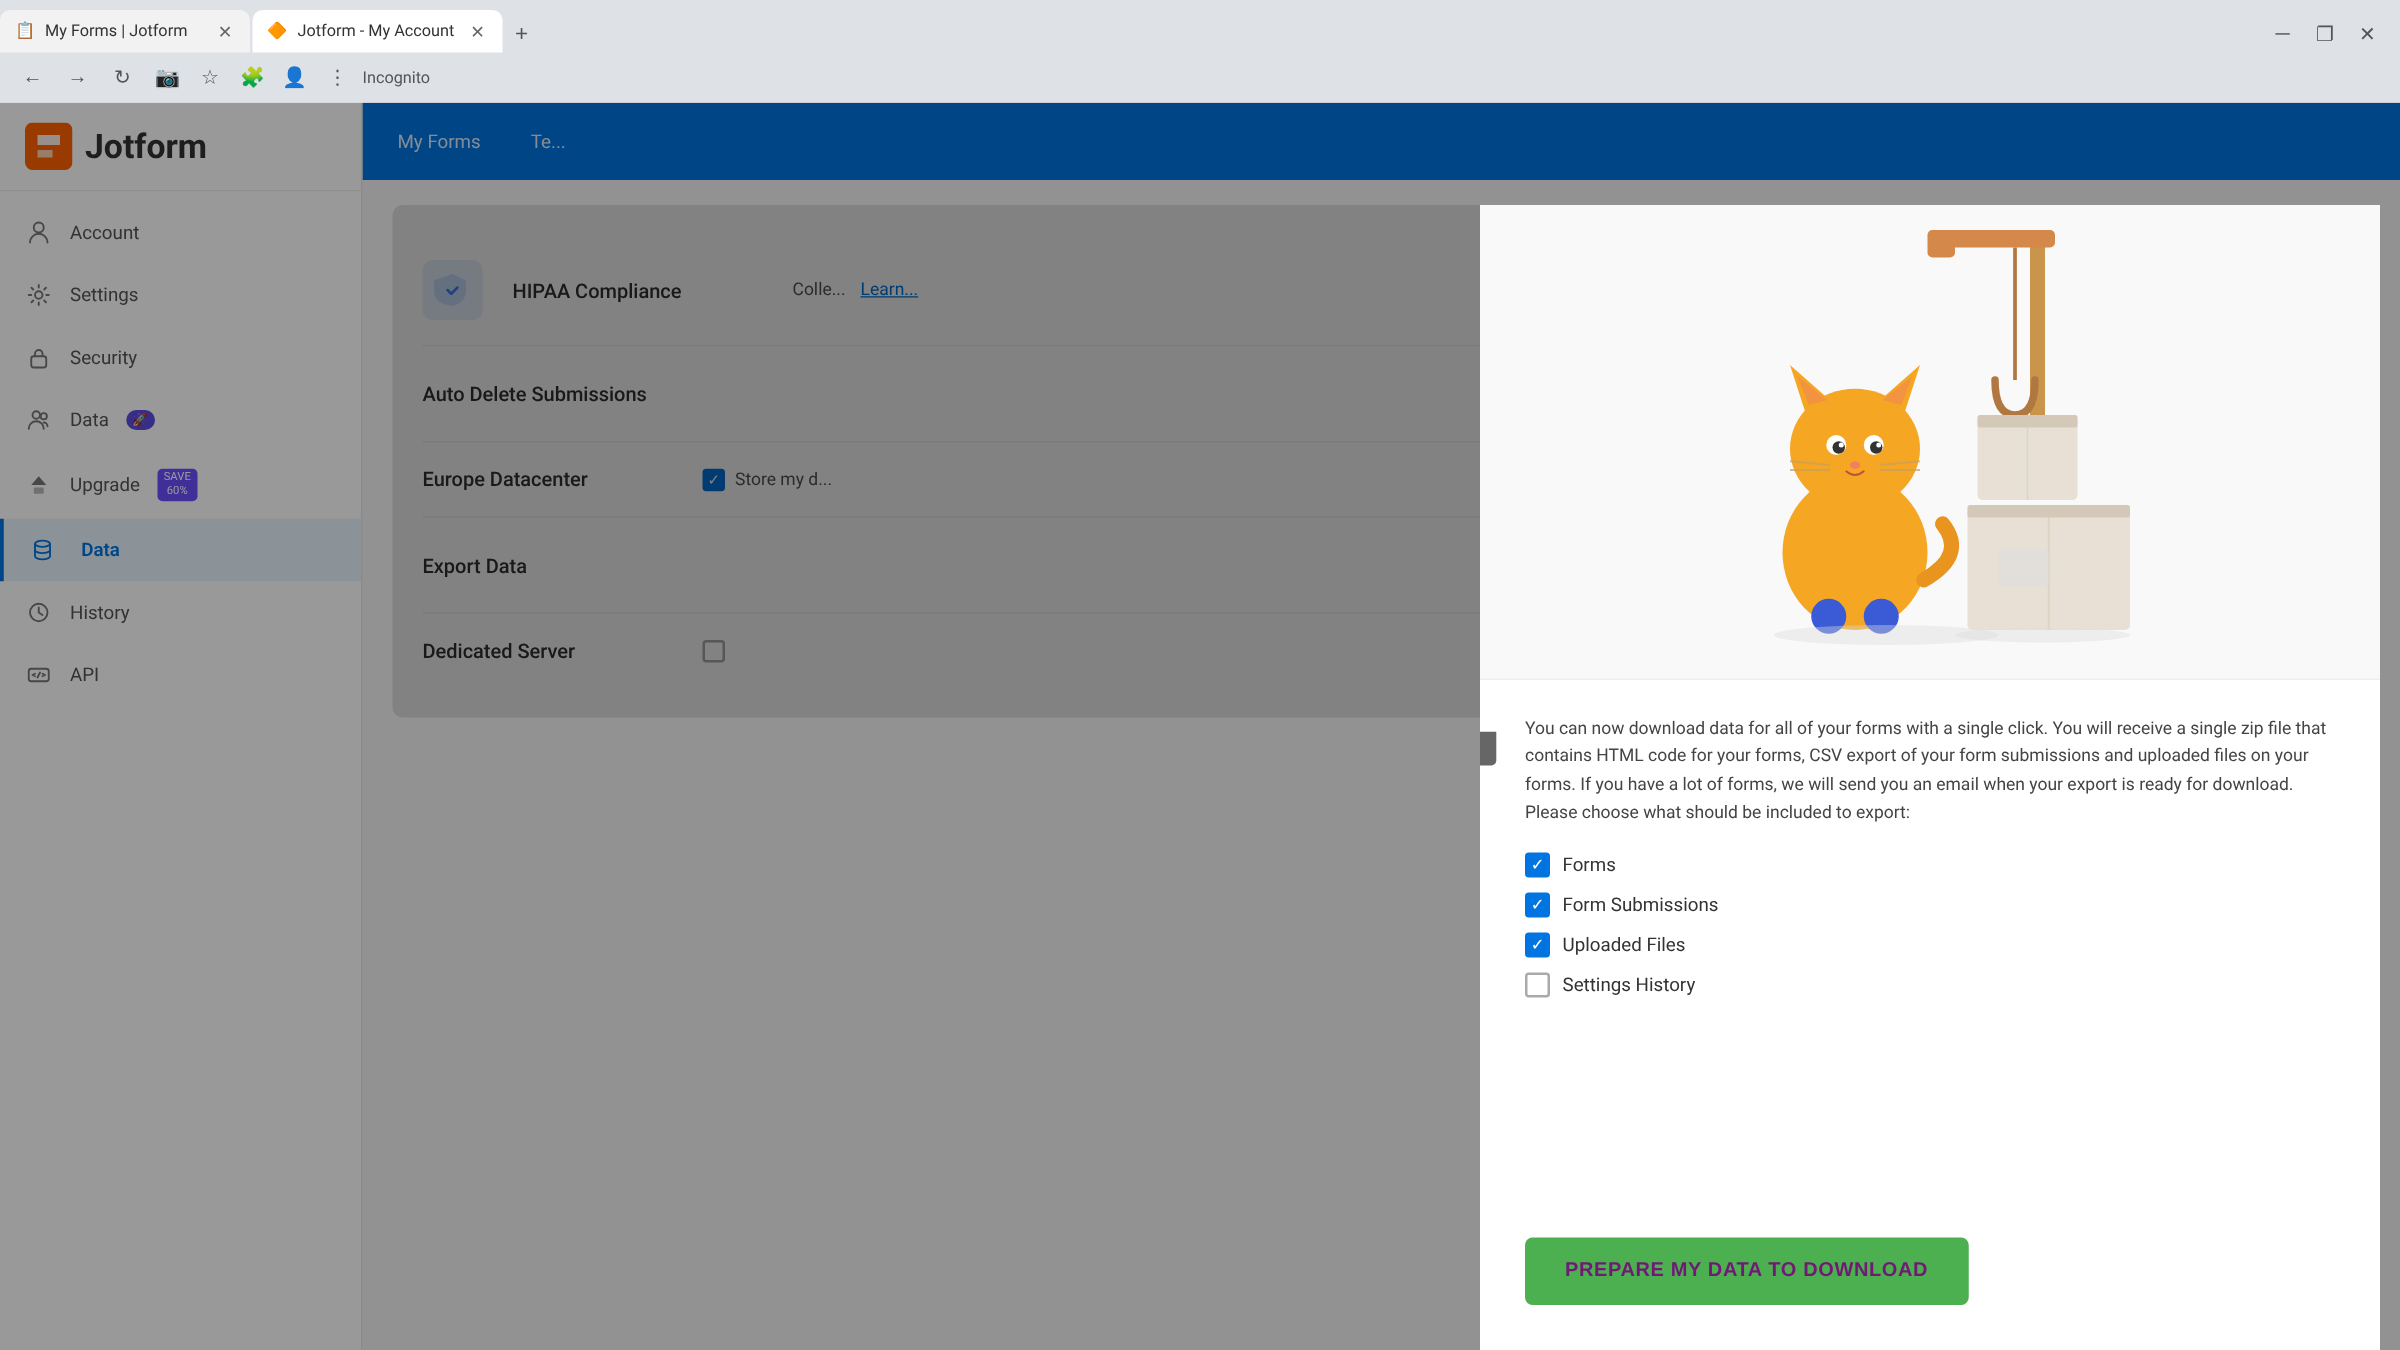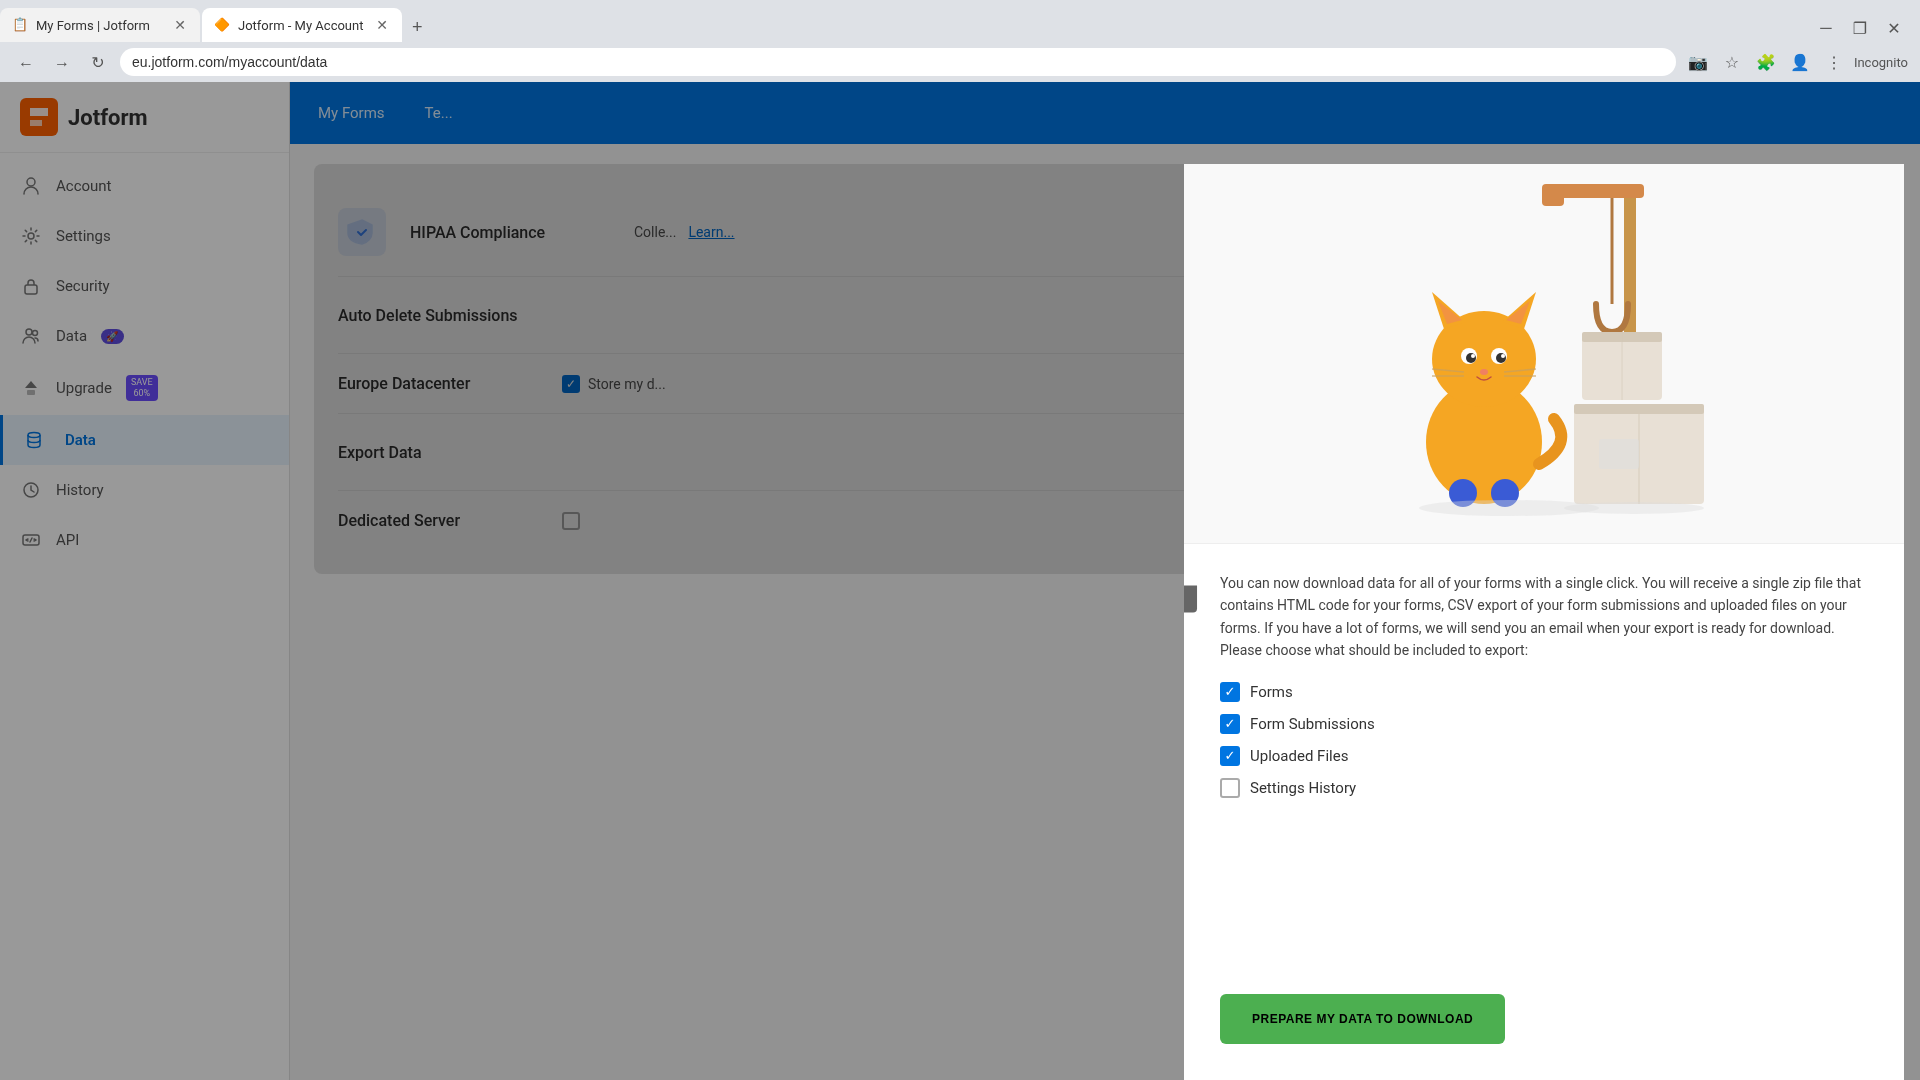--- a/index.html
+++ b/index.html
@@ -20,21 +20,21 @@
     .browser-actions { display: flex; align-items: center; gap: 6px; }
     .browser-action-btn { background: none; border: none; cursor: pointer; color: #555; font-size: 16px; width: 28px; height: 28px; display: flex; align-items: center; justify-content: center; border-radius: 50%; }
 
     
     .app-container { display: flex; width: 100%; height: calc(1080px - 82px); position: relative; }
 
     
     .sidebar { width: 290px; background: #fff; border-right: 1px solid #e0e0e0; display: flex; flex-direction: column; height: 100%; flex-shrink: 0; }
     .sidebar-logo { padding: 16px 20px; display: flex; align-items: center; gap: 10px; border-bottom: 1px solid #eee; }
     .logo-icon { width: 38px; height: 38px; }
-    .logo-text { font-size: 22px; font-weight: 700; color: #333; }
+    .logo-text { font-size: 27px; font-weight: 700; color: #333; }
     .sidebar-nav { flex: 1; overflow-y: auto; padding: 8px 0; }
     .sidebar-item { display: flex; align-items: center; padding: 14px 20px; cursor: pointer; gap: 14px; color: #555; font-size: 15px; position: relative; }
     .sidebar-item.active { background: #e8f4fd; color: #0075e1; gap: 20px; }
     .sidebar-item.active::left { border-left: 3px solid #0075e1; }
     .sidebar-icon { width: 22px; height: 22px; display: flex; align-items: center; justify-content: center; color: #777; }
     .sidebar-item.active .sidebar-icon { color: #0075e1; }
     .sidebar-badge { background: #ff6b35; color: #fff; font-size: 11px; padding: 2px 6px; border-radius: 10px; }
 
     
     .main-content { flex: 1; display: flex; flex-direction: column; background: #f3f3f3; overflow: hidden; }
@@ -96,21 +96,20 @@
     <div style="display:flex;align-items:center;gap:6px;padding-right:12px;">
       <button class="browser-action-btn">─</button>
       <button class="browser-action-btn">❐</button>
       <button class="browser-action-btn">✕</button>
     </div>
   </div>
   <div class="address-bar">
     <button class="nav-btn">←</button>
     <button class="nav-btn">→</button>
     <button class="nav-btn">↻</button>
-    <input class="address-input" value="eu.jotform.com/myaccount/data" readonly="" style="">
     <div class="browser-actions">
       <button class="browser-action-btn">📷</button>
       <button class="browser-action-btn">☆</button>
       <button class="browser-action-btn">🧩</button>
       <button class="browser-action-btn">👤</button>
       <button class="browser-action-btn">⋮</button>
       <span style="font-size:13px;color:#555;">Incognito</span>
     </div>
   </div>
 </div>
@@ -364,17 +363,17 @@
         </div>
 
         <div class="overlay-checkbox-item">
           <div class="overlay-checkbox-unchecked" style="width:20px;height:20px;background:#fff;border:2px solid #aaa;border-radius:3px;flex-shrink:0;"></div>
           <span>Settings History</span>
         </div>
       </div>
     </div>
 
     <div class="overlay-footer" style="padding:16px 36px 36px;">
-      <button class="btn-prepare" style="background:#4caf50;color:#000000;border:none;border-radius:6px;padding:18px 32px;font-size:12px;font-weight:700;cursor:pointer;width:auto;text-align:left;letter-spacing:0.5px;">PREPARE MY DATA TO DOWNLOAD</button>
+      <button class="btn-prepare" style="background:#4caf50;color:#701a75;border:none;border-radius:6px;padding:18px 32px;font-size:16px;font-weight:700;cursor:pointer;width:auto;text-align:left;letter-spacing:0.5px;">PREPARE MY DATA TO DOWNLOAD</button>
     </div>
   </div>
 
 </div>
 
 </body></html>

